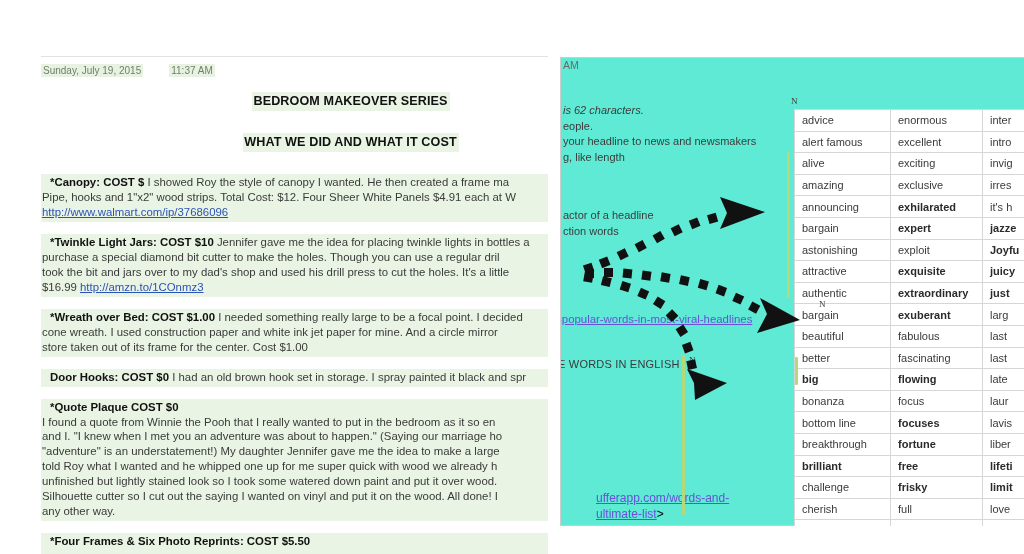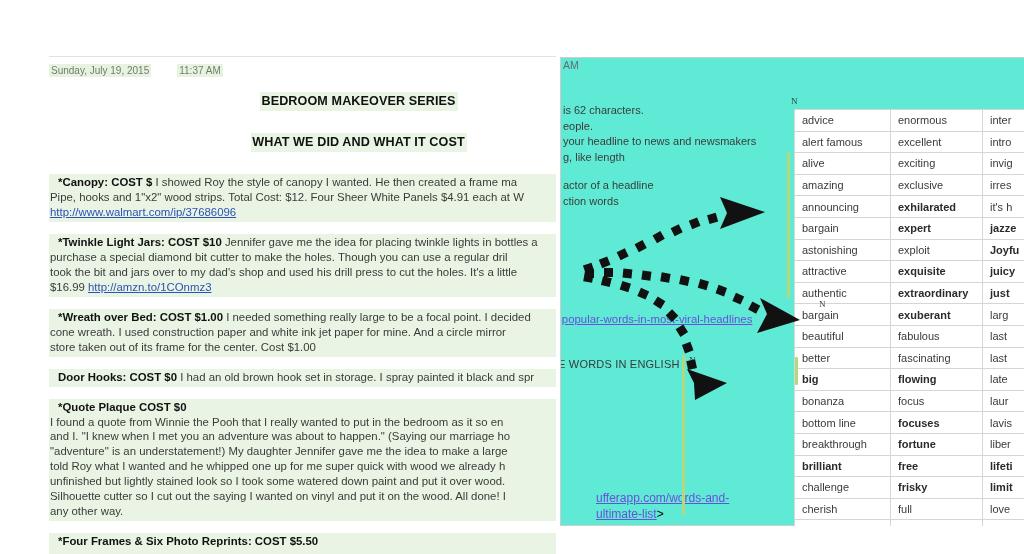--- a/index.html
+++ b/index.html
@@ -16,21 +16,21 @@
     position: relative;
     width: 1024px;
     height: 554px;
     background: #ffffff;
     overflow: hidden;
   }
 
   
   #left-doc {
     position: absolute;
-    left: 16px;
+    left: 8px;
     top: 0px;
     width: 540px;
     height: 554px;
     overflow: hidden;
     background: #ffffff;
   }
 
   #left-doc-inner {
     position: absolute;
     left: 33px;
@@ -259,28 +259,28 @@
       </p>
 
     </div>
   </div>
 
   <div id="right-panel">
 
     <div id="rp-text">
       <span class="rp-am">AM</span>
 
-      <span class="rp-line" style="padding-left:44px;">is 62 characters.</span>
+      <span class="rp-line" style="padding-left:44px;font-style:italic;">is 62 characters.</span>
       <span class="rp-line" style="padding-left:44px;">eople.</span>
       <span class="rp-line" style="padding-left:44px;">your headline to news and newsmakers</span>
       <span class="rp-line" style="padding-left:44px;">g, like length</span>
 
       <span class="rp-gap"></span>
 
-      <span class="rp-line" style="padding-left:44px;">actor of a headline</span>
+      <span class="rp-line" style="padding-left:44px;margin-top:30px;">actor of a headline</span>
       <span class="rp-line" style="padding-left:44px;">ction words</span>
     </div>
 
     <a class="rplink" href="#" style="position:absolute; left:-3px; top:255px; font-size:11.4px; white-space:nowrap;">-popular-words-in-most-viral-headlines</a>
 
     <div class="rp-caps" style="position:absolute; left:-3px; top:300px;">E WORDS IN ENGLISH</div>
 
     <div class="rp-url" style="position:absolute; left:-3px; top:432px;">
       <a class="rplink" href="#">ufferapp.com/words-and-</a><br>
       <a class="rplink" href="#">ultimate-list</a><span>&gt;</span>

